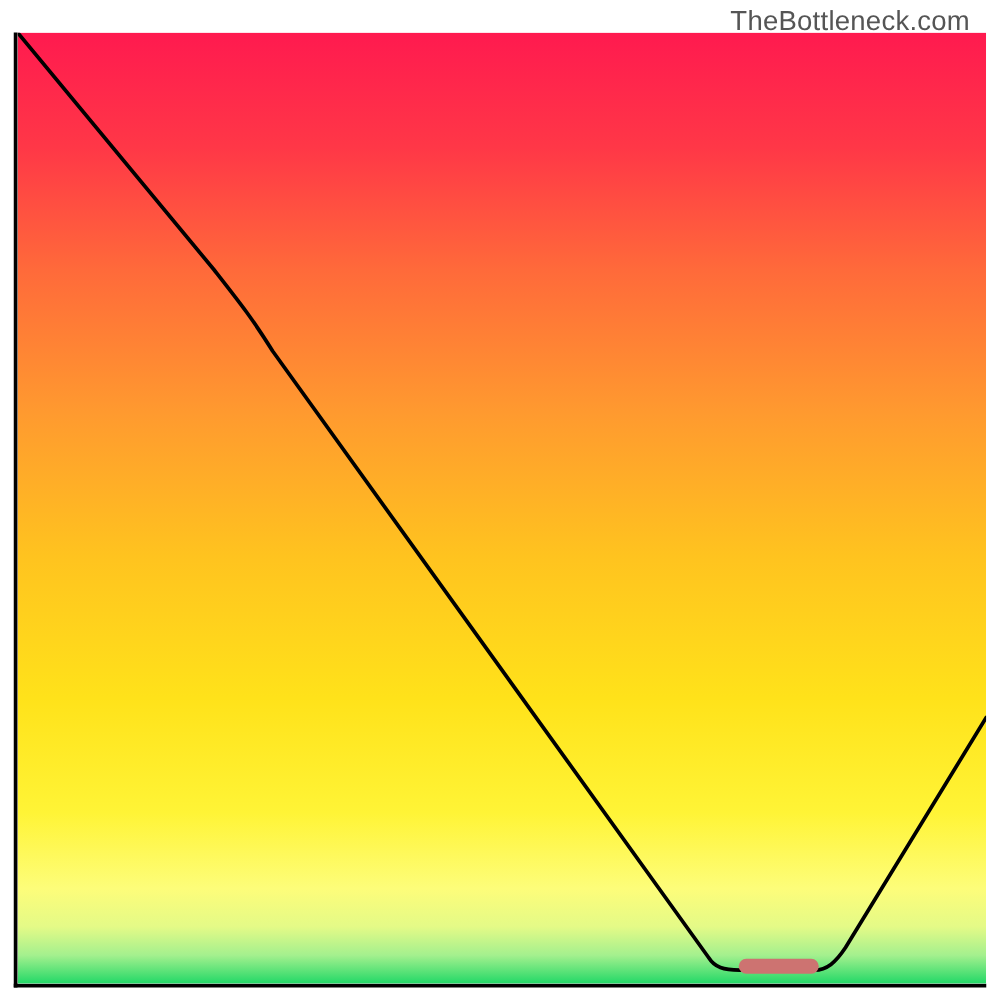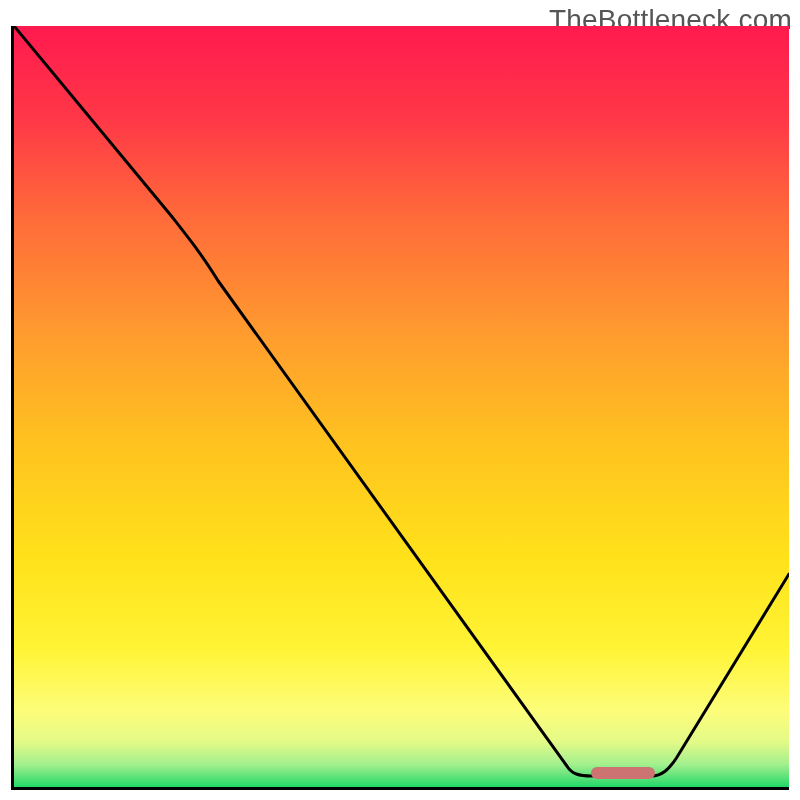--- a/index.html
+++ b/index.html
@@ -6,23 +6,23 @@
     margin: 0;
     padding: 0;
     width: 800px;
     height: 800px;
     background: #ffffff;
     font-family: Arial, Helvetica, sans-serif;
   }
   .watermark {
     position: absolute;
     top: 4px;
-    right: 8px;
+    right: 24px;
     color: #555555;
-    font-size: 28px;
+    font-size: 22px;
     font-weight: 500;
     letter-spacing: 0.2px;
   }
   .plot-outer {
     position: absolute;
     left: 11px;
     top: 26px;
     width: 778px;
     height: 764px;
     border-left: 3px solid #000;

